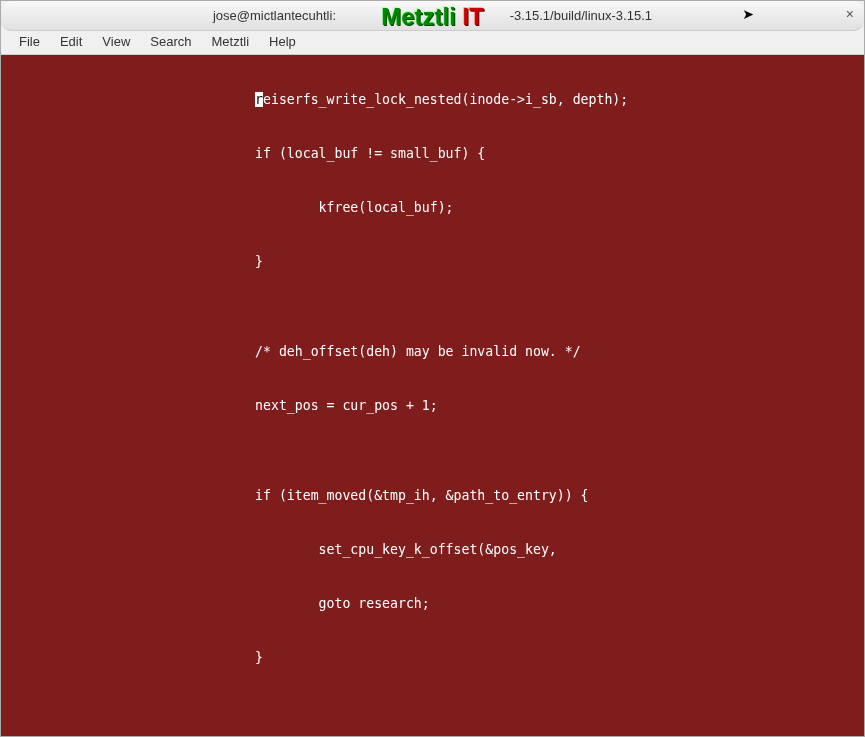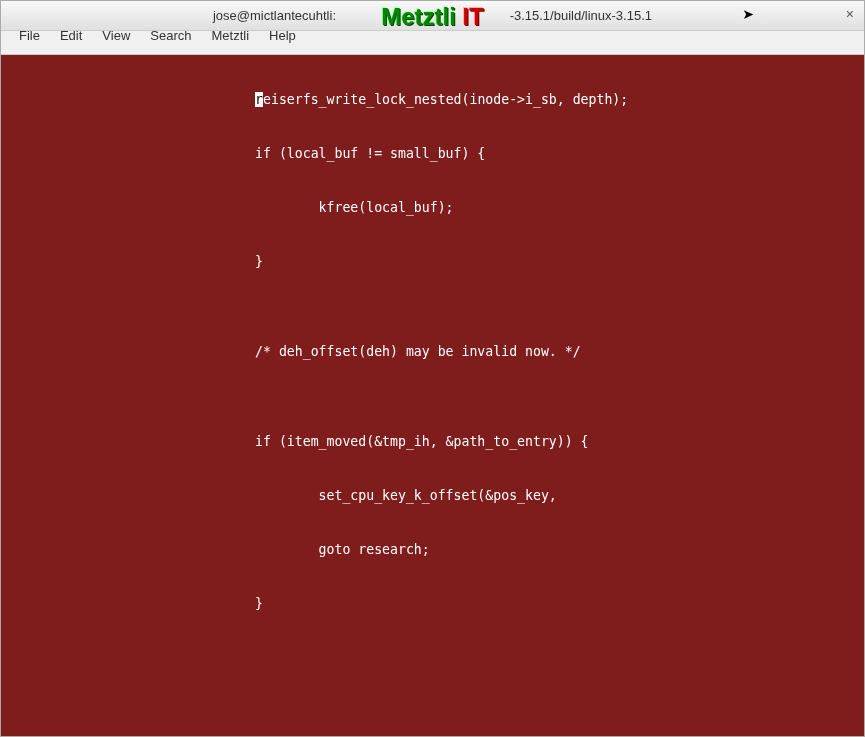--- a/index.html
+++ b/index.html
@@ -19,20 +19,21 @@
       flex-direction: column;
     }
     .titlebar {
       height: 30px;
       background: linear-gradient(#f8f8f8, #e0e0e0);
       display: flex;
       align-items: center;
       justify-content: center;
       position: relative;
       border-bottom: 1px solid #ccc;
+      border-radius: 11px;
     }
     .title-text {
       font-size: 13px;
       color: #333;
       white-space: pre;
     }
     .brand {
       position: absolute;
       font-family: "Comic Sans MS", cursive, sans-serif;
       font-weight: bold;
@@ -56,22 +57,22 @@
       position: absolute;
       right: 110px;
       top: 5px;
       font-size: 14px;
       color: #000;
     }
     .menubar {
       height: 24px;
       background: #f0f0f0;
       display: flex;
-      align-items: flex-end;
-      padding: 8px 8px;
+      align-items: flex-start;
+      padding: 0 8px;
       gap: 0;
       border-bottom: 1px solid #ccc;
       font-size: 13px;
       color: #333;
     }
     .menu-item { padding: 3px 10px; cursor: pointer; }
     .terminal {
       flex: 1;
       background: #7f1d1d;
       color: #fff;
@@ -117,20 +118,21 @@
   </div>
 
   <div class="terminal">
     <div class="pane pane-top">
       <div class="code-line">                                <span class="cursor-block">r</span><span>eiserfs_write_lock_nested(inode-&gt;i_sb, depth);</span></div>
       <div class="code-line">                                if (local_buf != small_buf) {</div>
       <div class="code-line">                                        kfree(local_buf);</div>
       <div class="code-line">                                }</div>
       <div class="code-line"></div>
       <div class="code-line">                                /* deh_offset(deh) may be invalid now. */</div>
+      <div class="code-line">                                next_pos = cur_pos + 1;</div>
       <div class="code-line"></div>
       <div class="code-line">                                if (item_moved(&amp;tmp_ih, &amp;path_to_entry)) {</div>
       <div class="code-line">                                        set_cpu_key_k_offset(&amp;pos_key,</div>
       <div class="code-line">                                        goto research;</div>
       <div class="code-line">                                }</div>
       
       
       <div class="code-line"></div>
       
     </div>

